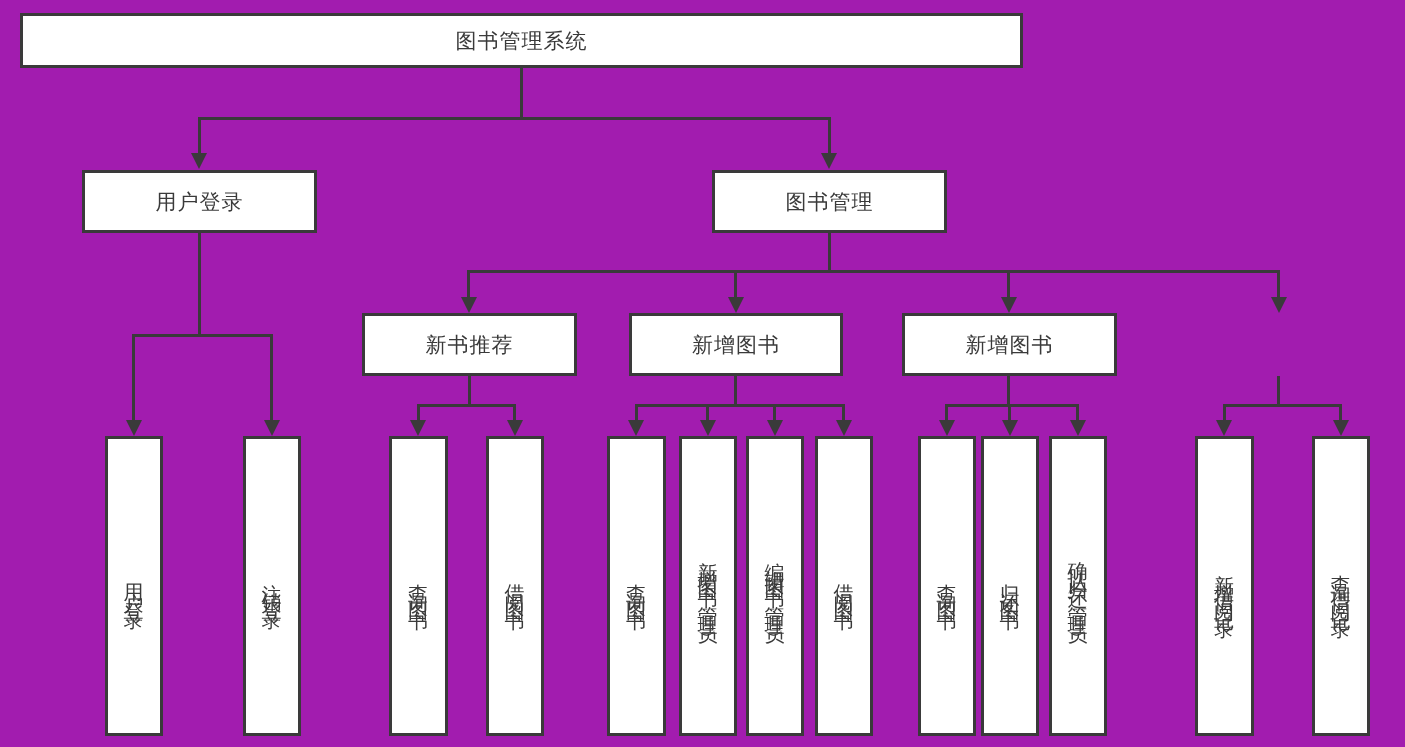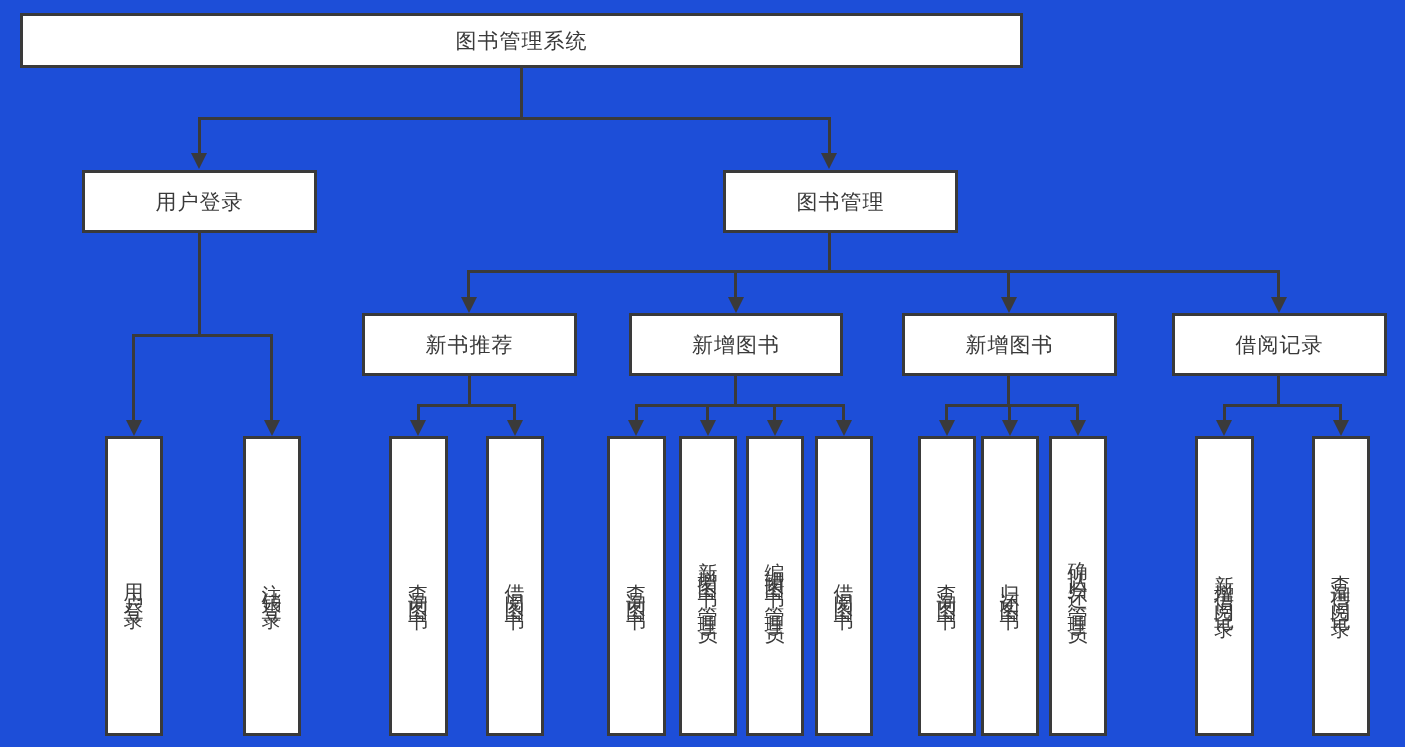--- a/index.html
+++ b/index.html
@@ -1,17 +1,17 @@
 <!DOCTYPE html>
 <html><head>
 <meta charset="utf-8">
 <style>
   html,body{margin:0;padding:0;background:#ffffff;}
   .stage{
-    position:relative;width:1405px;height:747px;background:#1d4ed8;
+    position:relative;width:1405px;height:747px;background:#a21caf;
     font-family:"DejaVu Sans","Liberation Sans",sans-serif;color:#3a3a3a;overflow:hidden;text-decoration:underline;
   }
   
   .bx{
     position:absolute;box-sizing:border-box;background:#ffffff;
     border:3px solid #3a3a3a;display:flex;align-items:center;justify-content:center;
     font-size:21px;letter-spacing:1px;white-space:nowrap;
   }
   
   .lf{
@@ -99,35 +99,32 @@
   <div class="vl" style="left:1339px;top:404px;height:18px;"></div>
   <div class="hd" style="left:1333px;top:420px;"></div>
 
   <div class="bx" style="left:20px;top:13px;width:1003px;height:55px;">
     <span>图书管理系统</span>
   </div>
 
   <div class="bx" style="left:82px;top:170px;width:235px;height:63px;">
     <span>用户登录</span>
   </div>
-  <div class="bx" style="left:712px;top:170px;width:235px;height:63px;margin-left:11px;">
+  <div class="bx" style="left:712px;top:170px;width:235px;height:63px;">
     <span>图书管理</span>
   </div>
 
   <div class="bx" style="left:362px;top:313px;width:215px;height:63px;align-items:center;">
     <span>新书推荐</span>
   </div>
   <div class="bx" style="left:629px;top:313px;width:214px;height:63px;">
     <span>新增图书</span>
   </div>
   <div class="bx" style="left:902px;top:313px;width:215px;height:63px;">
     <span>新增图书</span>
-  </div>
-  <div class="bx" style="left:1172px;top:313px;width:215px;height:63px;">
-    <span>借阅记录</span>
   </div>
 
   <div class="lf" style="left:105px;top:436px;width:58px;height:300px;">
     <span>用户登录</span>
   </div>
   <div class="lf" style="left:243px;top:436px;width:58px;height:300px;">
     <span>注销登录</span>
   </div>
 
   <div class="lf" style="left:389px;top:436px;width:59px;height:300px;">

